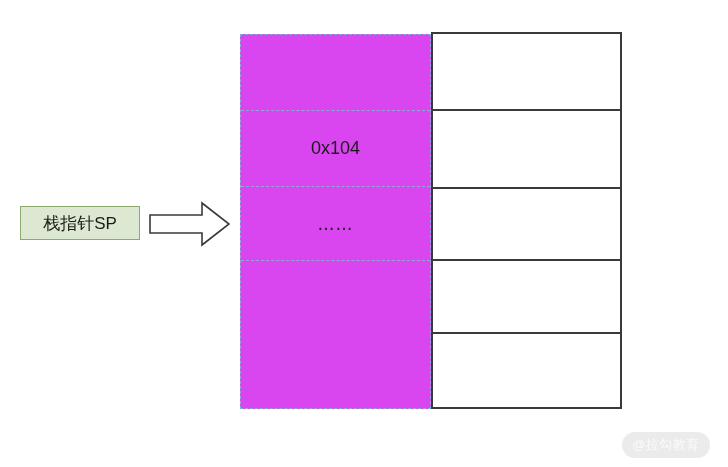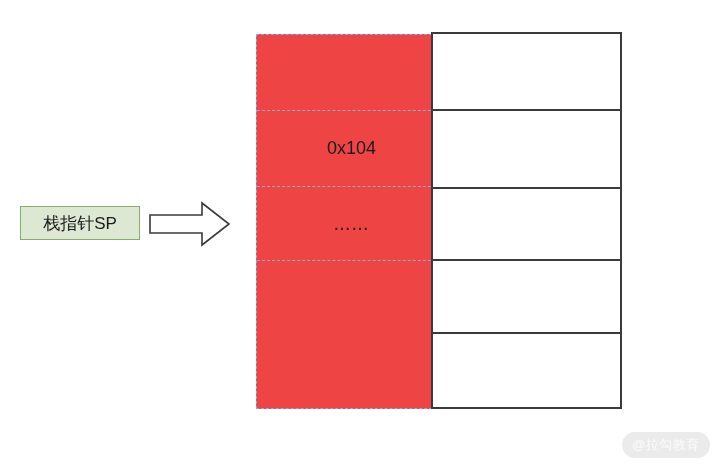--- a/index.html
+++ b/index.html
@@ -50,26 +50,25 @@
     height: 48px;
   }
 
   
   .stack-col {
     position: absolute;
     left: 240px;
     top: 34px;
     width: 191px;
     height: 375px;
-    background: #ef4444;
+    background: #d946ef;
     border: 1px dashed #8ca9d8;
     box-sizing: border-box;
     display: flex;
     flex-direction: column;
-    margin-left: 16px;
   }
   .stack-cell {
     flex: 0 0 auto;
     box-sizing: border-box;
     display: flex;
     align-items: center;
     justify-content: center;
     font-size: 18px;
     color: #1a1a1a;
     border-bottom: 1px dashed #8ca9d8;

